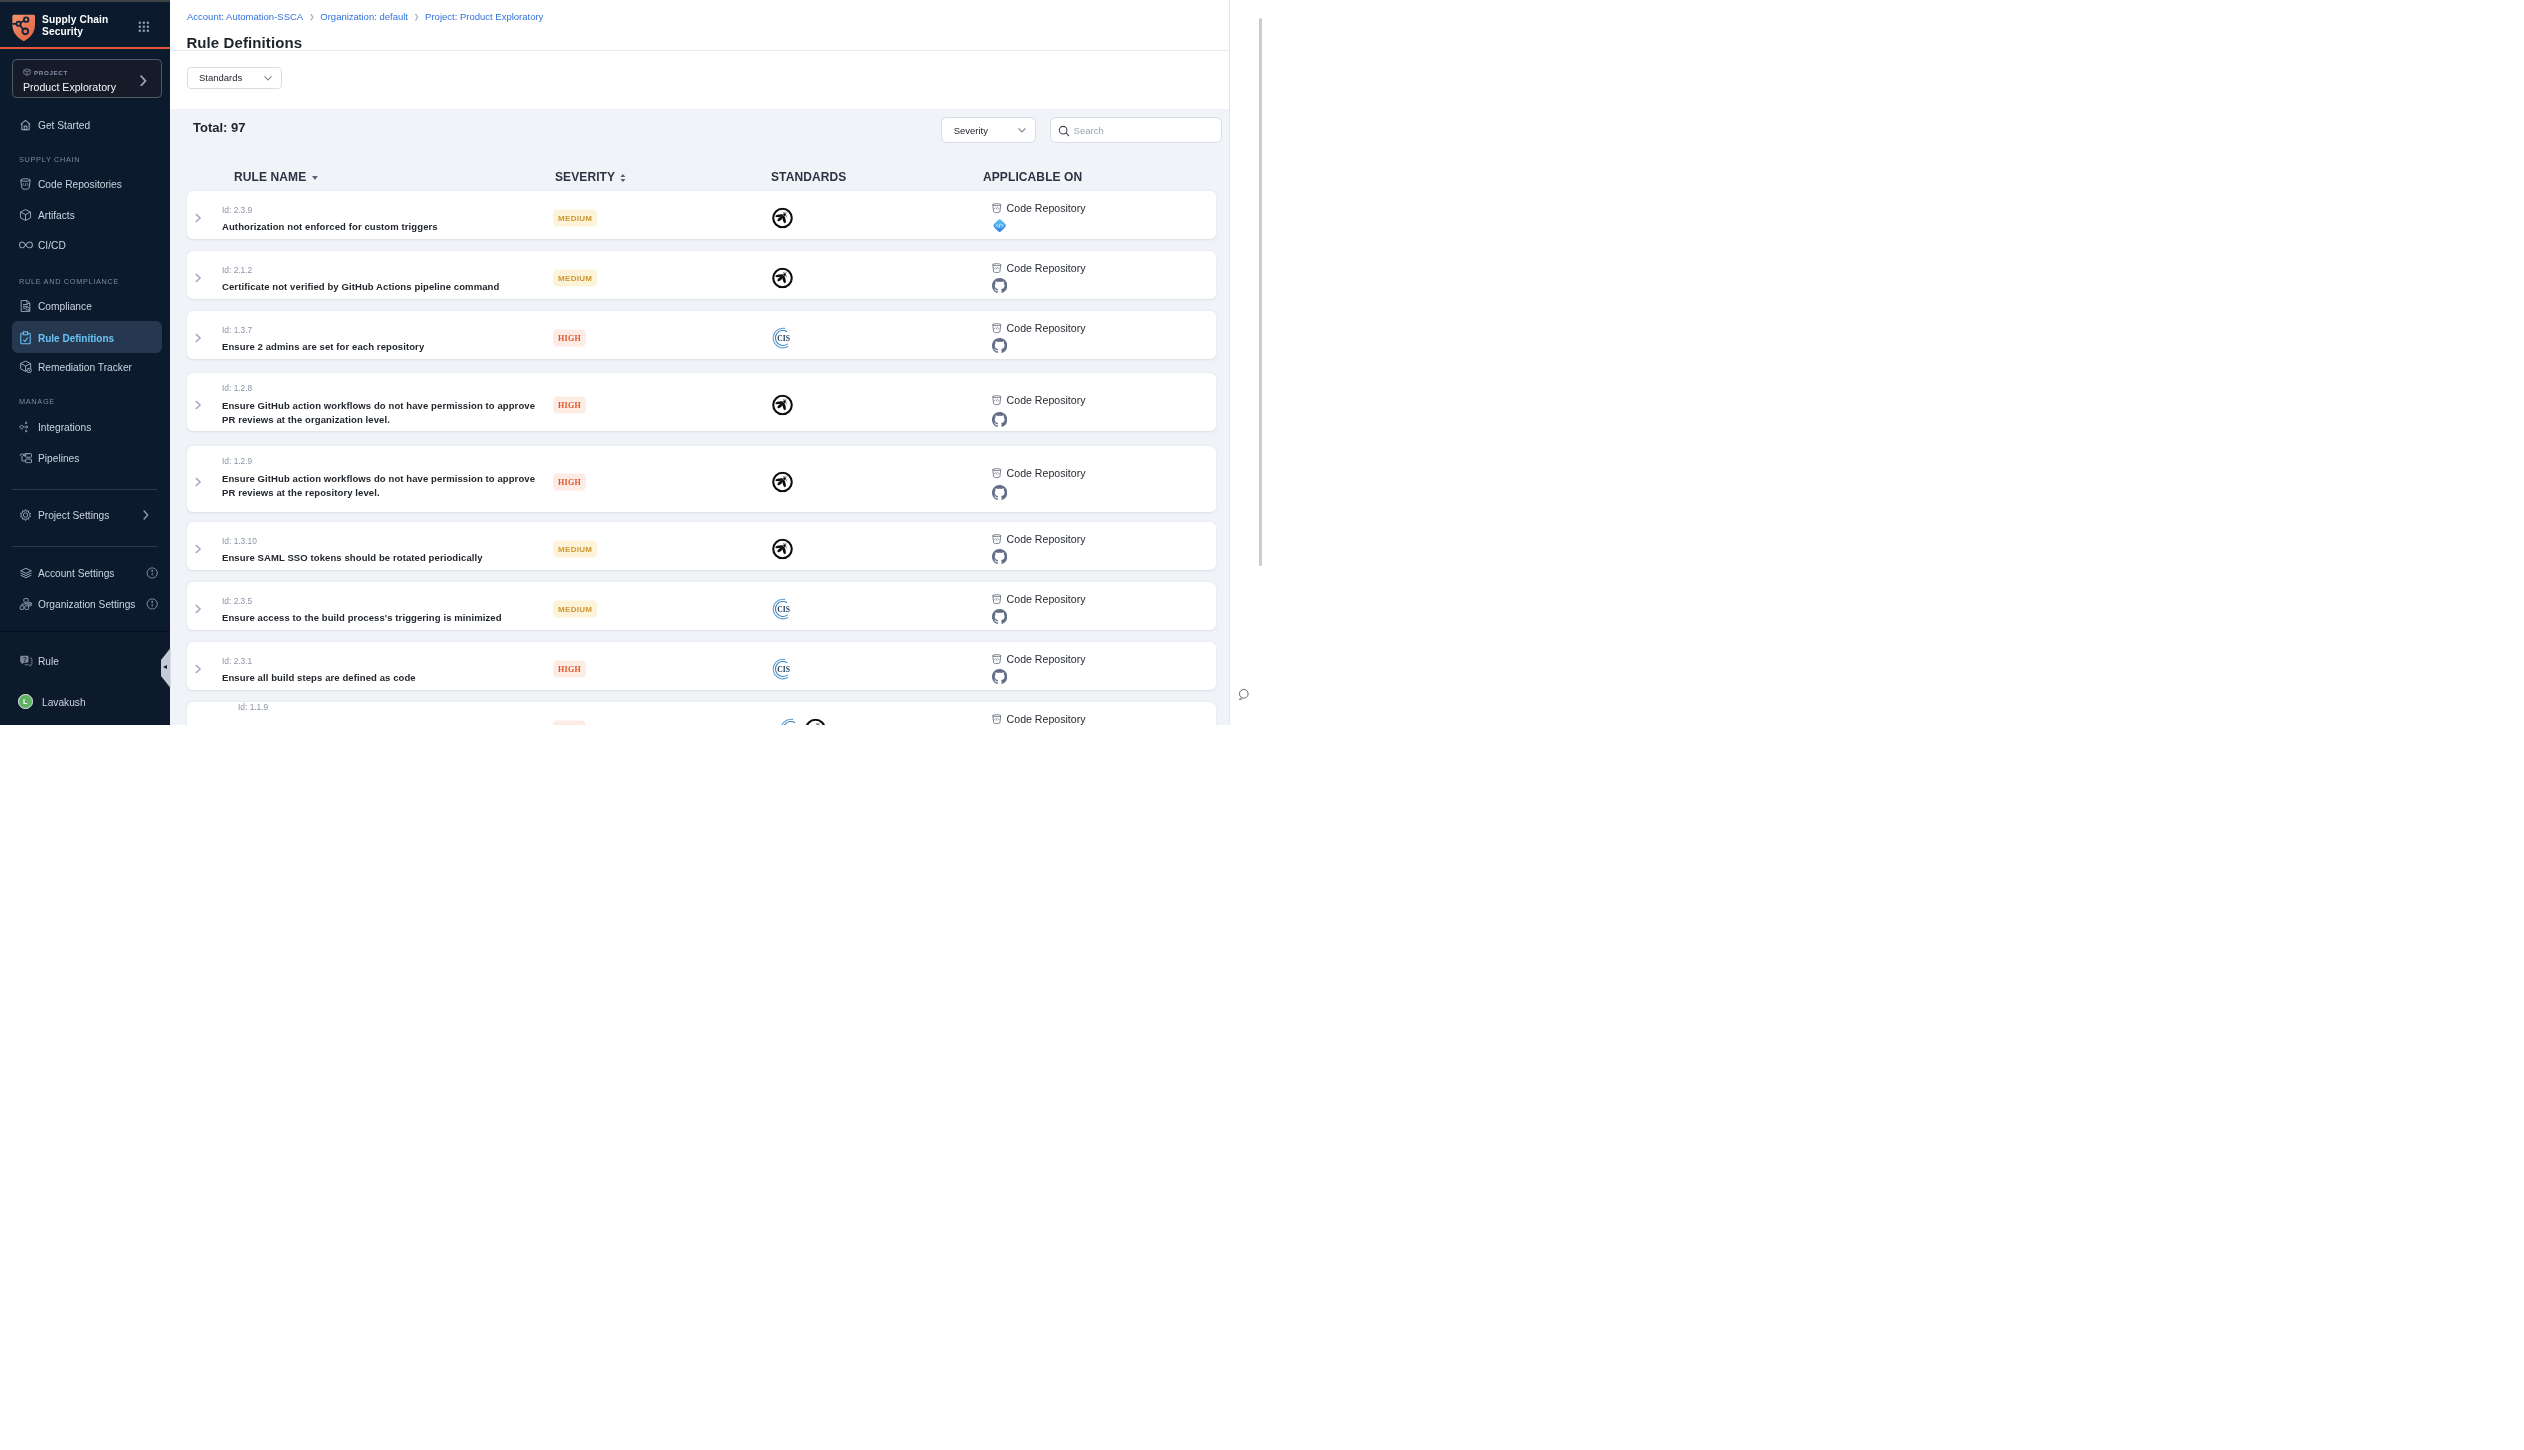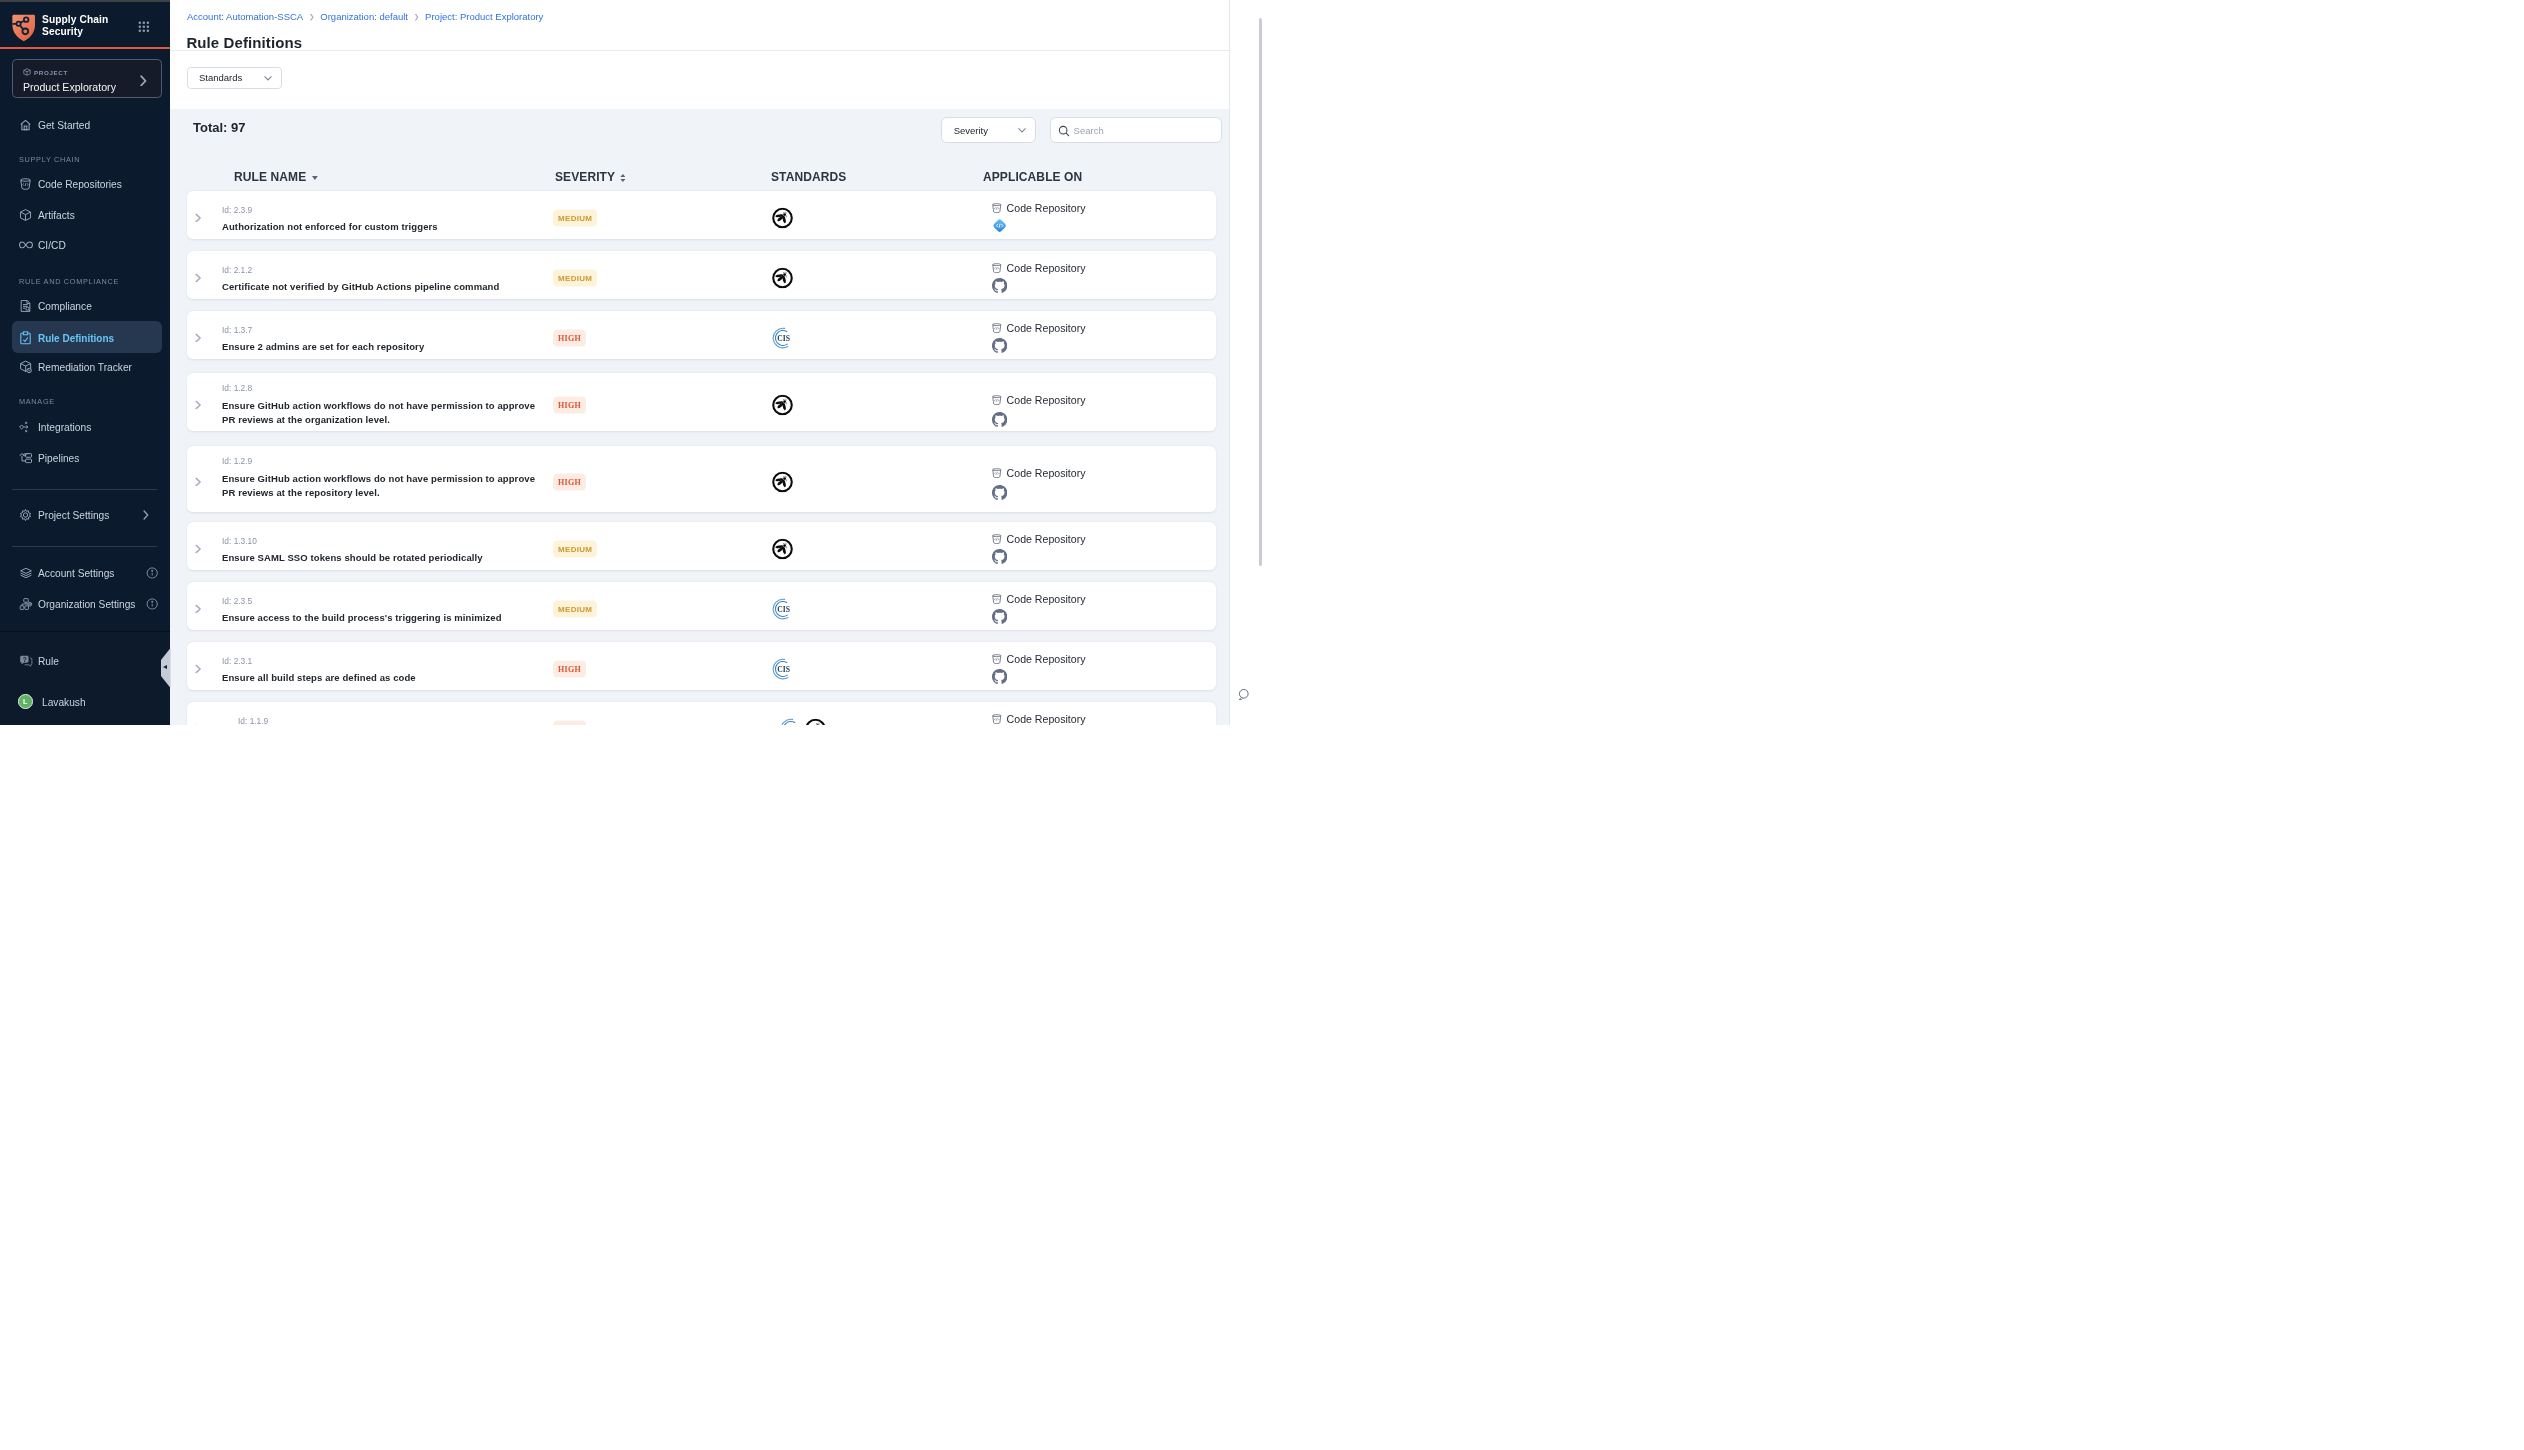--- a/index.html
+++ b/index.html
@@ -548,21 +548,21 @@
           </div>
     <div class="l2" style="top:27px;"><svg width="15.3" height="15.3" viewBox="0 0 16 16" fill="#656e87">
               <path d="M8 0C3.58 0 0 3.58 0 8c0 3.54 2.29 6.53 5.47 7.59.4.07.55-.17.55-.38 0-.19-.01-.82-.01-1.49-2.01.37-2.53-.49-2.69-.94-.09-.23-.48-.94-.82-1.13-.28-.15-.68-.52-.01-.53.63-.01 1.08.58 1.23.82.72 1.21 1.87.87 2.33.66.07-.52.28-.87.51-1.07-1.78-.2-3.64-.89-3.64-3.95 0-.87.31-1.59.82-2.15-.08-.2-.36-1.02.08-2.12 0 0 .67-.21 2.2.82.64-.18 1.32-.27 2-.27s1.36.09 2 .27c1.53-1.04 2.2-.82 2.2-.82.44 1.1.16 1.92.08 2.12.51.56.82 1.27.82 2.15 0 3.07-1.87 3.75-3.65 3.95.29.25.54.73.54 1.48 0 1.07-.01 1.93-.01 2.2 0 .21.15.46.55.38A8.01 8.01 0 0 0 16 8c0-4.42-3.58-8-8-8z"></path>
             </svg></div>
   </div>
 </div>
 <div class="card" style="top:702px;height:48px;">
   <div class="rchev"><svg width="9.5" height="9.5" viewBox="0 0 12 12" fill="none" stroke="#a6adc0" stroke-width="2" stroke-linecap="round" stroke-linejoin="round">
             <path d="M4 1.5 L9 6 L4 10.5"></path>
           </svg></div>
-  <div class="rid" style="top:14px;padding-left:16px;">Id: 1.1.9</div>
+  <div class="rid" style="top:0;padding-left:16px;">Id: 1.1.9</div>
   <div class="rtitle" style="top:29px;">Ensure repository creation is limited to specific members</div>
   <span class="badge b-high">HIGH</span>
   <div class="stdicon" style="left:593px;"><svg width="22" height="23.4" viewBox="0 0 30 32">
             <path d="M17.3 2.8 A 13.4 13.4 0 1 0 21.7 27.6" fill="none" stroke="#5e9dd3" stroke-width="1.5" stroke-linecap="round"></path>
             <path d="M20.2 7.1 A 10.3 10.3 0 1 0 20.9 24.4" fill="none" stroke="#3d85bd" stroke-width="1.5" stroke-linecap="round"></path>
             <text x="7.2" y="20.3" font-family="Liberation Serif,serif" font-weight="bold" font-size="10.5" fill="#1c3a5c">CIS</text>
           </svg></div>
         <div class="stdicon" style="left:618px;"><svg width="21" height="21" viewBox="0 0 29 29">
             <circle cx="14.5" cy="14.5" r="12.8" fill="none" stroke="#0c0c0c" stroke-width="2.9"></circle>
             <g fill="#0c0c0c">

